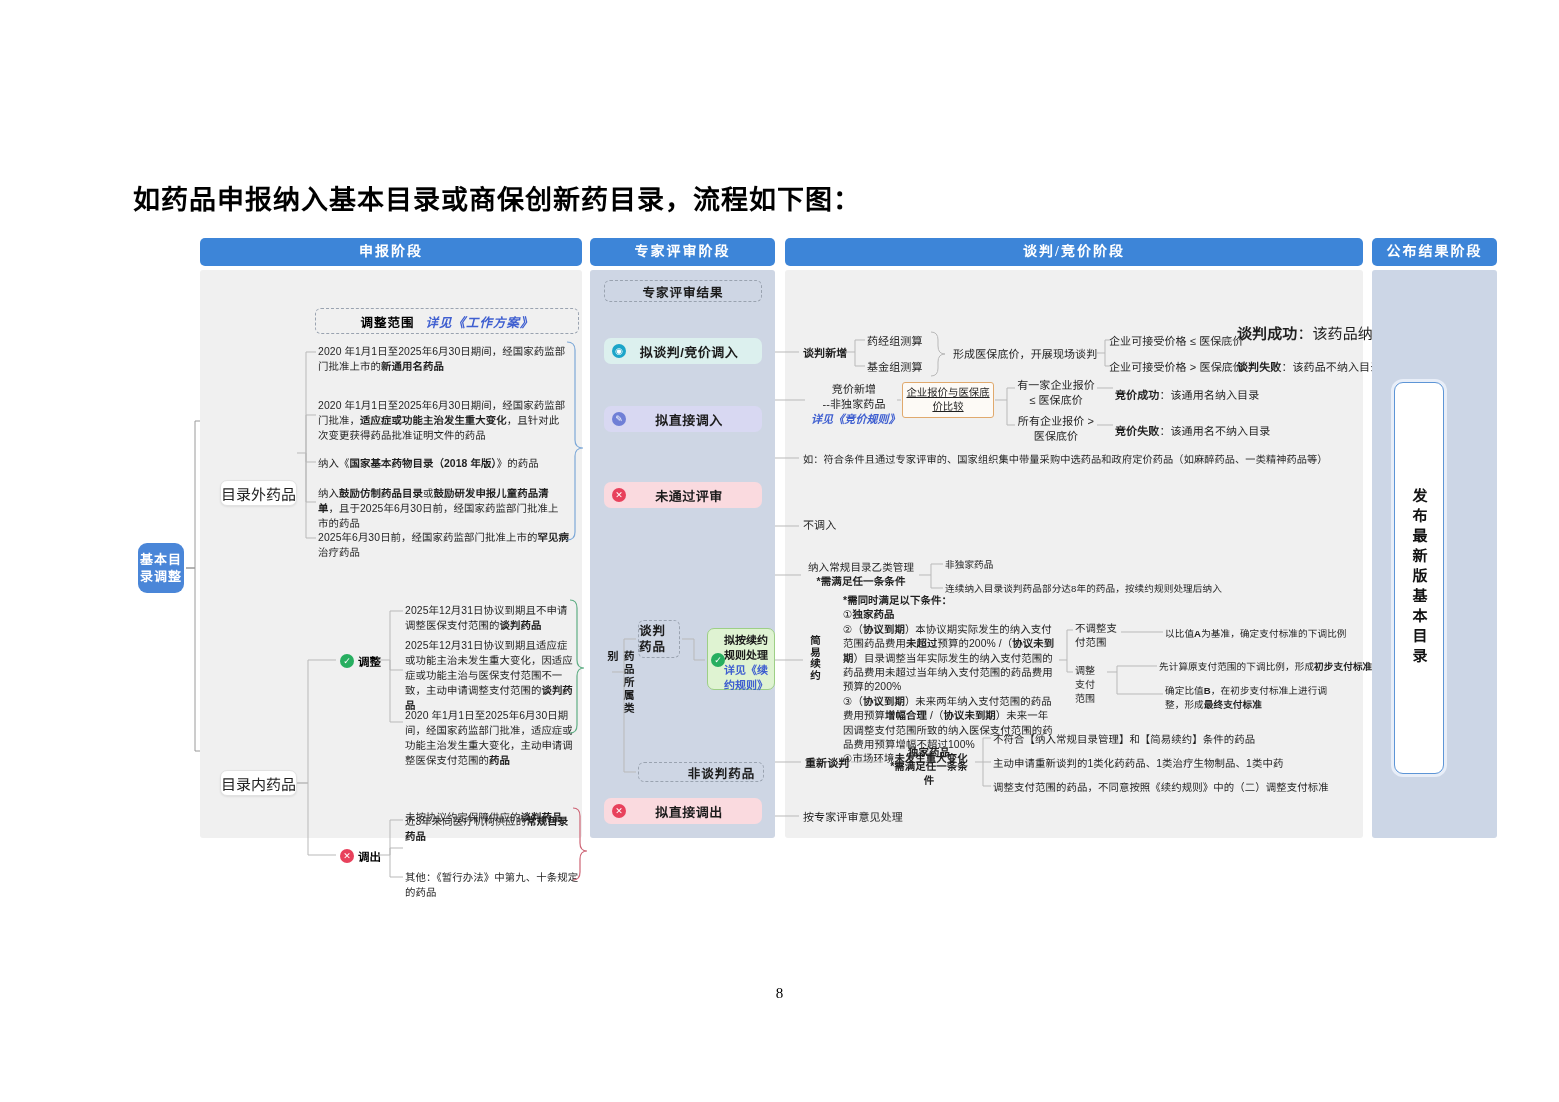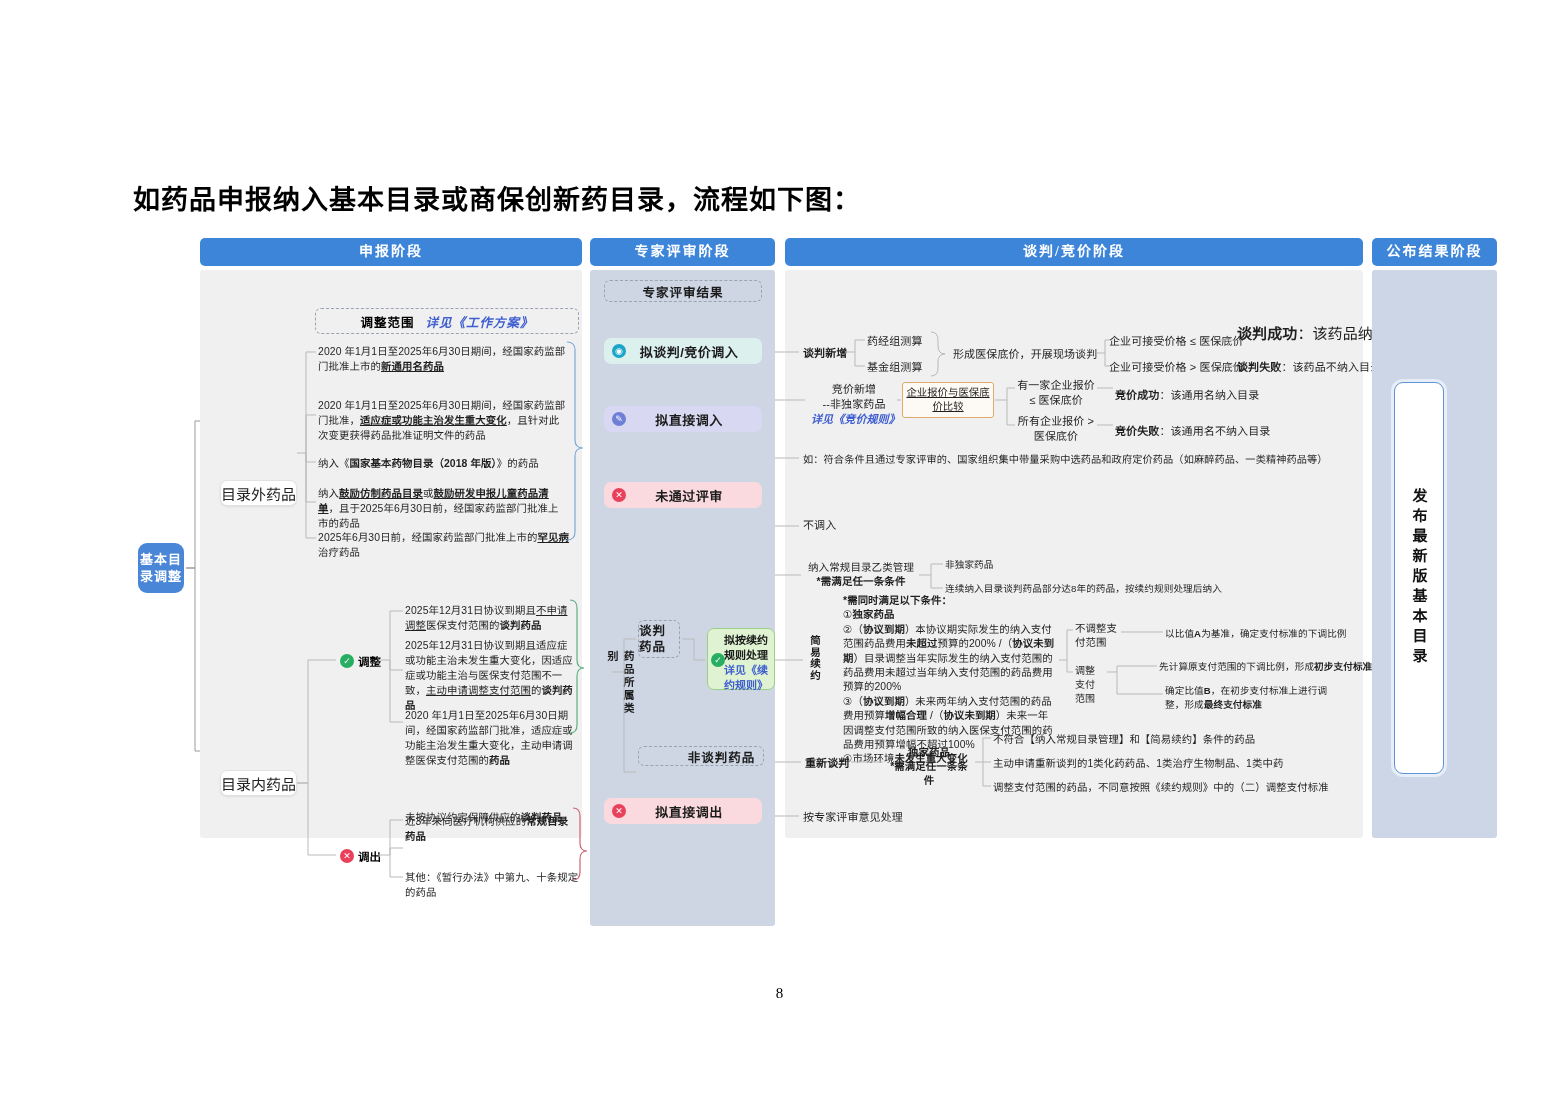--- a/index.html
+++ b/index.html
@@ -47,21 +47,21 @@
   }
   .col-body{
     position:absolute;left:0;right:0;top:32px;bottom:0;
     background:#f0f0f0;border-radius:3px;
   }
   .col-body.blueish{background:#ced6e4;}
   .col-body.lightblue{background:#ccd6e6;}
 
   
   #col-apply{left:0;width:382px;height:600px;}
-  #col-review{left:390px;width:185px;height:688px;}
+  #col-review{left:390px;width:185px;height:600px;}
   #col-nego{left:585px;width:578px;height:600px;}
   #col-publish{left:1172px;width:125px;height:600px;}
 
   
   .root-node{
     position:absolute;left:-62px;top:305px;
     width:46px;padding:8px 0;
     background:#4a86d8;color:#fff;border-radius:9px;
     text-align:center;
     font-family:Liberation Serif, serif;
@@ -116,21 +116,21 @@
   .badge.violet{background:#6f7fd6;}
   .badge.red{background:#e8415c;}
   .badge.green{background:#27ae60;}
 
   
   .txt{
     position:absolute;font-size:10.4px;line-height:15px;
     color:#1f1f1f;letter-spacing:.1px;
   }
   .txt b{font-weight:bold;}
-  .u{text-decoration:underline;}
+  .u{}
   .tiny{font-size:9.6px;line-height:13.5px;}
 
   .vtext{
     position:absolute;writing-mode:vertical-rl;
     font-size:11px;line-height:16px;font-weight:bold;letter-spacing:2px;
     color:#1b1b1b;
   }
 
   
   .dotnode{position:absolute;display:flex;align-items:center;gap:4px;font-size:11.5px;font-weight:bold;}
@@ -299,21 +299,21 @@
         <div class="pill" style="top:528px;background:#fadadf;">
           <span class="badge red">✕</span>
           <span class="lbl">拟直接调出</span>
         </div>
 
         <div class="vtext" style="left:14px;top:380px;height:70px;">药品所属类别</div>
 
         <div class="dashed-chip" style="left:48px;top:350px;width:42px;height:38px;line-height:16px;flex-direction:column;">
           <span style="writing-mode:horizontal-tb;">谈判药品</span>
         </div>
-        <div class="dashed-chip" style="left:48px;top:476px;width:126px;height:20px;padding-left:41px;">非谈判药品</div>
+        <div class="dashed-chip" style="left:48px;top:492px;width:126px;height:20px;padding-left:41px;">非谈判药品</div>
 
         <div class="renew-box">
           <span class="badge green renew-badge">✓</span>
           <span>拟按续约规则处理</span>
           <span class="lnk">详见《续约规则》</span>
         </div>
 
         <svg class="conn" width="185" height="568">
           <path d="M 22 402 H 34 V 369 H 46"></path>
           <path d="M 34 402 V 502 H 46"></path>

